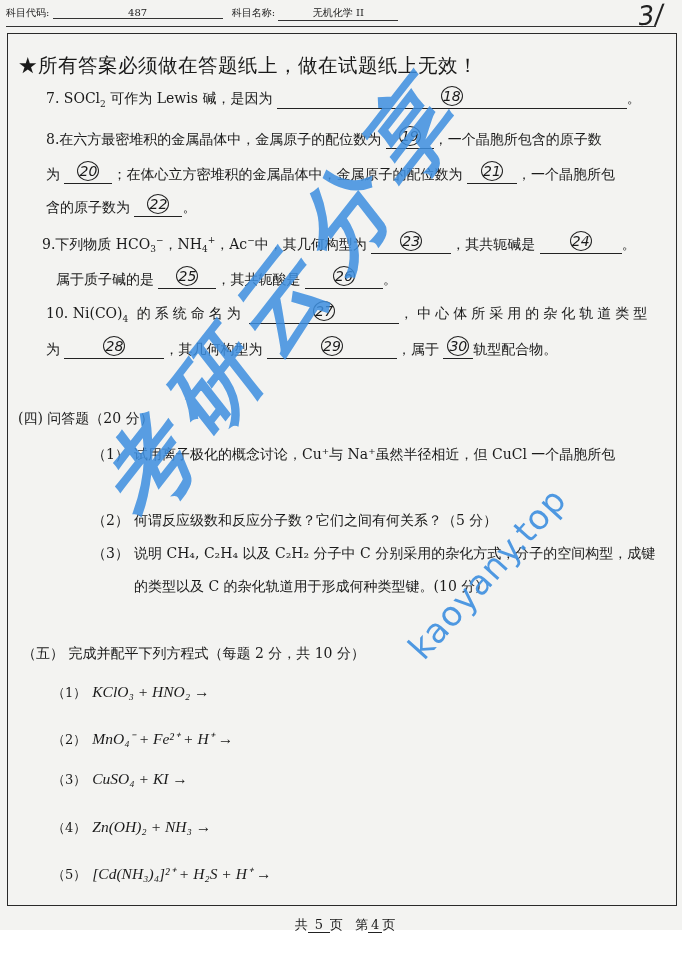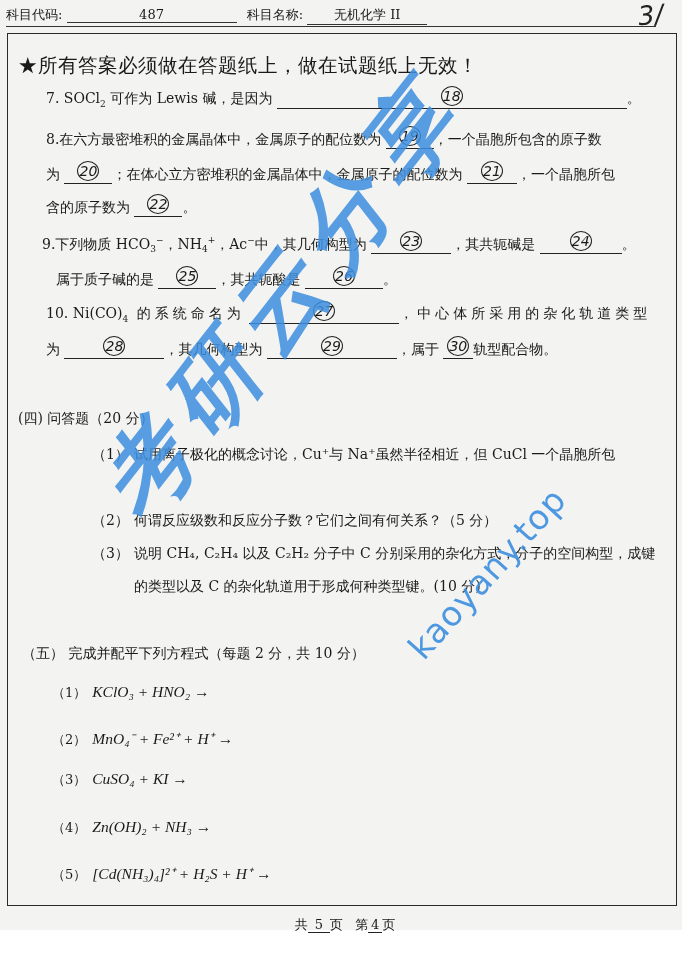--- a/index.html
+++ b/index.html
@@ -3,21 +3,21 @@
 <meta charset="utf-8">
 <style>
   html, body { margin: 0; padding: 0; }
   body {
     width: 690px; height: 965px; background: #ffffff; position: relative; overflow: hidden;
     font-family: "DejaVu Serif", "Liberation Serif", serif; color: #1a1a1a;
   }
   .sheet {
     position: absolute; left: 0; top: 0; width: 682px; height: 930px; background: #f3f3f1;
   }
-  .hdr { position: absolute; top: 6px; left: 6px; font-size: 13px; white-space: nowrap; }
+  .hdr { position: absolute; top: 6px; left: 6px; font-size: 10px; white-space: nowrap; }
   .hdr .lbl { display: inline-block; }
   .hdr .val {
     display: inline-block; border-bottom: 1px solid #333; text-align: center;
   }
   .hdr-rule { position: absolute; left: 6px; top: 26px; width: 650px; height: 1px; background: #333; }
   .pg-mark { position: absolute; top: 0px; left: 638px; font-size: 26px; font-style: italic; font-family: "DejaVu Sans", sans-serif; color: #222; transform: rotate(-6deg); }
   .frame {
     position: absolute; left: 7px; top: 33px; width: 670px; height: 873px;
     border: 1.5px solid #2a2a2a; border-top-width: 1px; box-sizing: border-box;
   }

